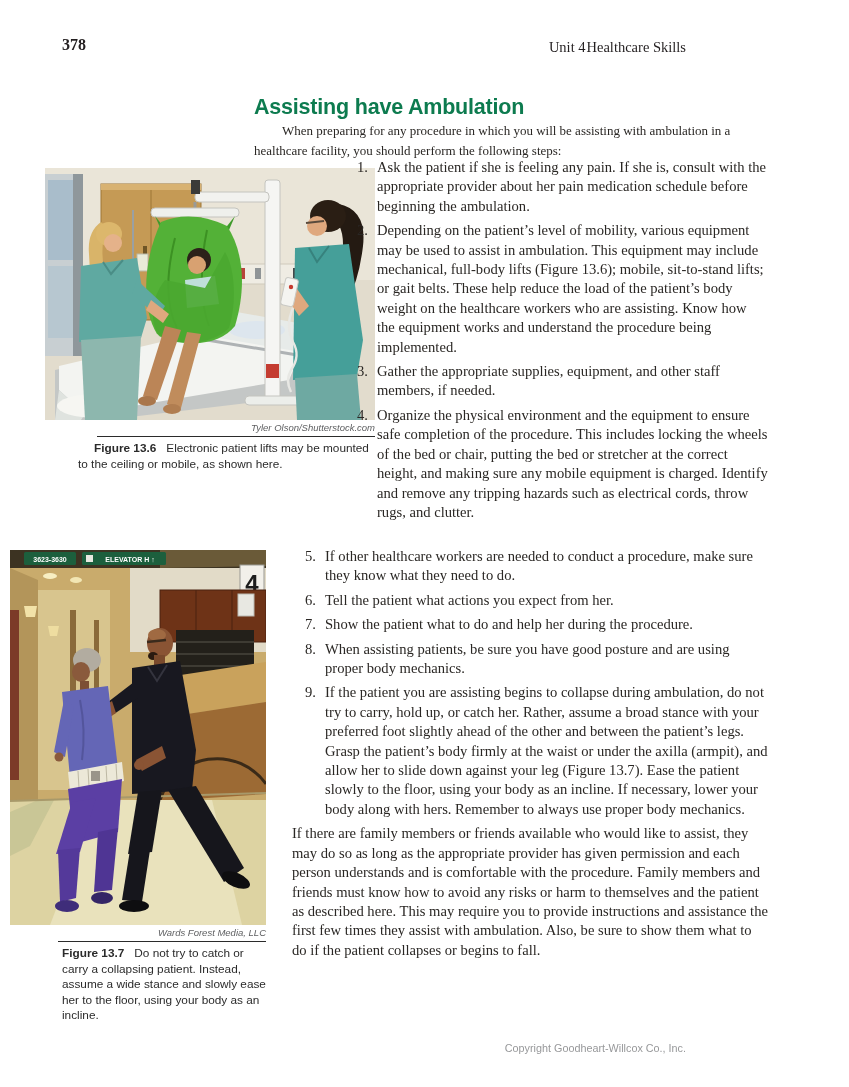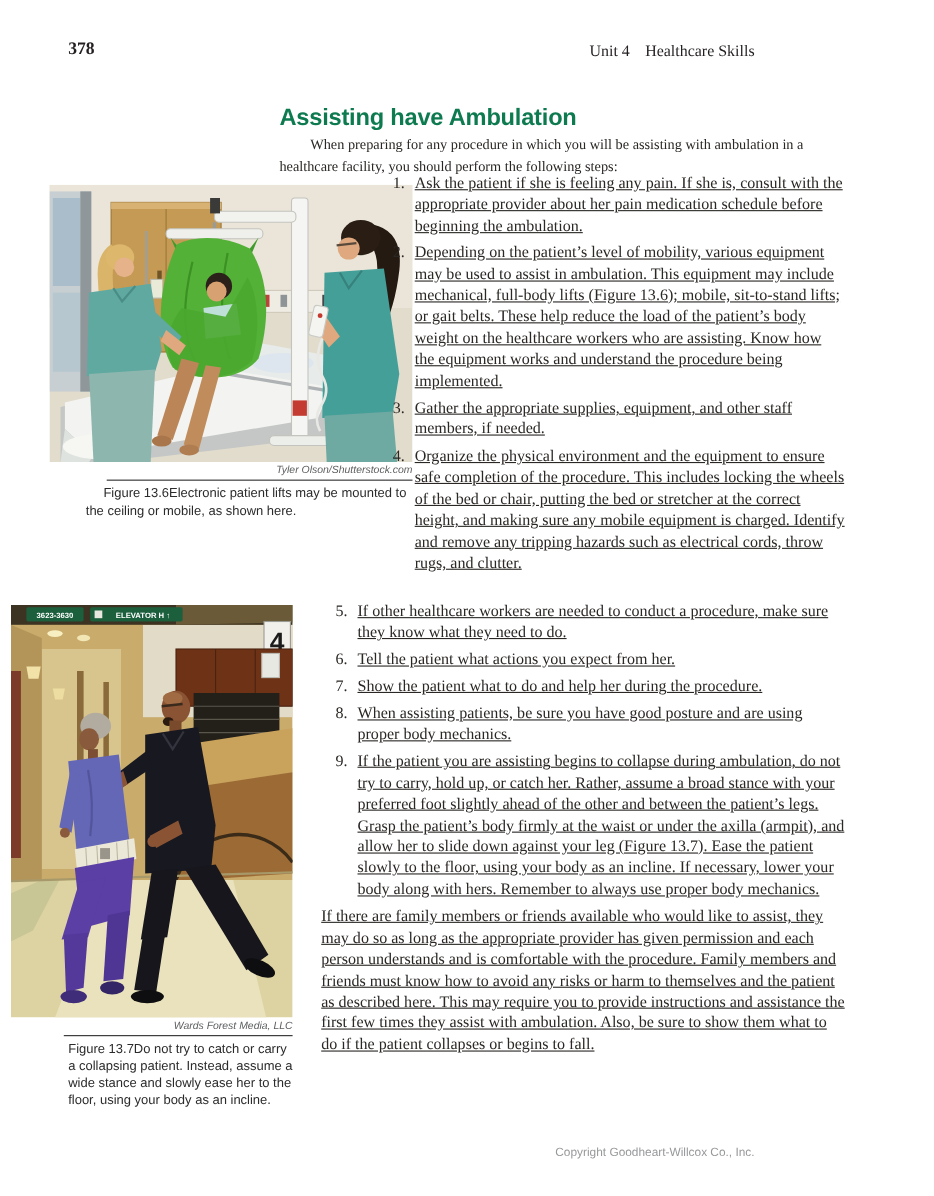--- a/index.html
+++ b/index.html
@@ -3,56 +3,56 @@
 <meta charset="utf-8">
 <style>
   html,body{margin:0;padding:0;background:#ffffff;}
   .page{
     position:relative;width:772px;height:1087px;background:#ffffff;overflow:hidden;
     font-family:"Liberation Serif",serif;color:#2a2724;
   }
   
   .folio{position:absolute;left:62px;top:36px;font-size:16px;font-weight:bold;color:#231f20;}
   .running-head{position:absolute;right:86px;top:39px;font-size:14.5px;color:#231f20;}
-  .running-head .unit{margin-right:14px;}
+  .running-head .unit{margin-right:1px;}
   
   .article-title{
     position:absolute;left:254px;top:81px;
     font-family:"Liberation Sans",sans-serif;font-weight:bold;
     font-size:21.5px;letter-spacing:-0.2px;color:#0d7b4f;
   }
   .intro{
     position:absolute;left:254px;top:108px;width:516px;
     font-size:13px;line-height:20px;text-indent:28px;color:#2a2724;
   }
   
   .steps{position:absolute;list-style:none;margin:0;padding:0;}
   .steps-right{left:344px;top:158px;width:424px;}
   .steps-full{left:292px;top:547px;width:477px;}
   .step{display:flex;margin-bottom:5px;font-size:14.6px;line-height:19.4px;}
   .step .num{flex:0 0 24px;text-align:right;margin-right:9px;}
-  .step .txt{flex:1;text-decoration:underline;}
+  .step .txt{flex:1;}
   
   .figure{position:absolute;}
   .fig-136{left:10px;top:168px;width:330px;}
   .fig-137{left:10px;top:550px;width:256px;}
   .photo{display:block;}
   .credit{
     font-family:"Liberation Sans",sans-serif;font-style:italic;
     font-size:9.5px;color:#5f6062;text-align:right;margin-top:2px;
   }
   .cap-rule{border:0;border-top:1.2px solid #2b2b2b;margin:3px 0 4px 0;}
   .fig-136 .cap-rule{margin-left:52px;}
   .fig-137 .cap-rule{margin-left:48px;}
   .caption{
     font-family:"Liberation Sans",sans-serif;font-size:11.8px;line-height:15.6px;color:#2b2b2b;
   }
   .fig-136 .caption{margin-left:33px;width:300px;text-indent:16px;}
   .fig-137 .caption{margin-left:52px;width:204px;}
-  .cap-label{font-weight:normal;margin-right:0;}
+  .cap-label{font-weight:bold;margin-right:10px;}
   
   .copyright{
     position:absolute;right:86px;top:1042px;
     font-family:Liberation Sans, sans-serif;font-size:10.8px;color:#97989a;
   }
 </style>
 </head>
 <body>
 
 <div class="page">

